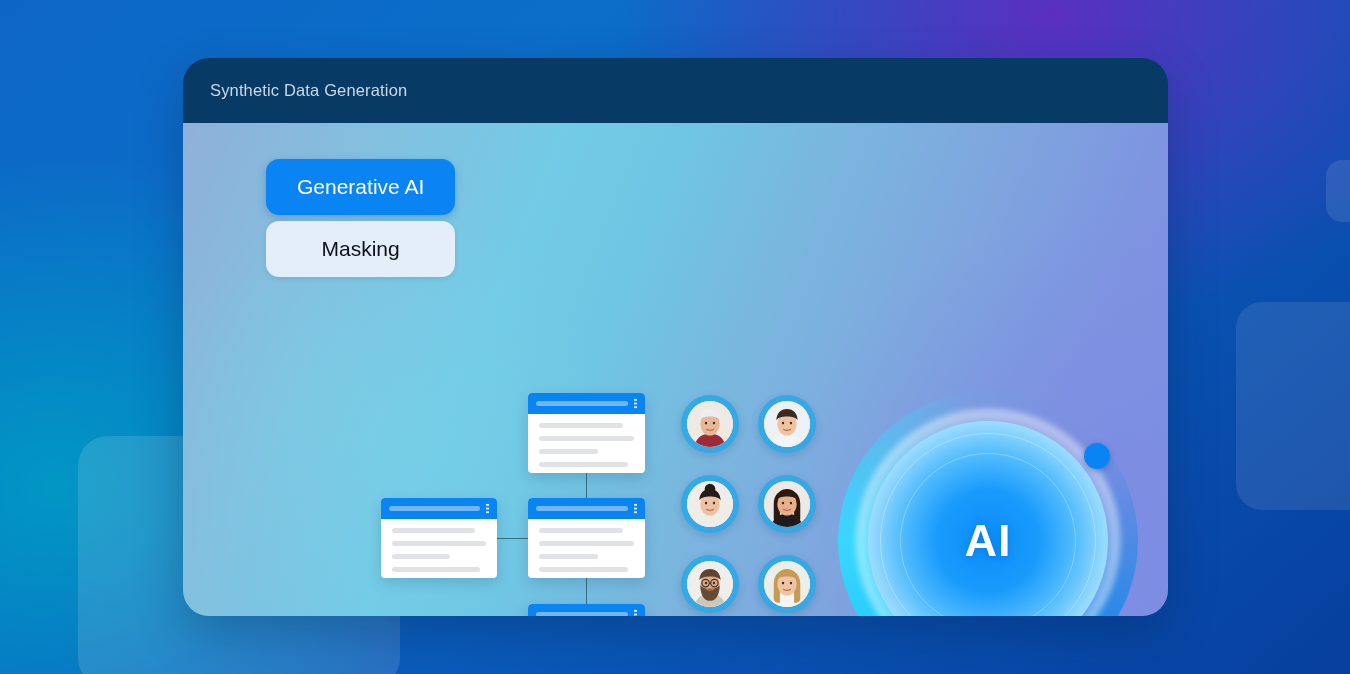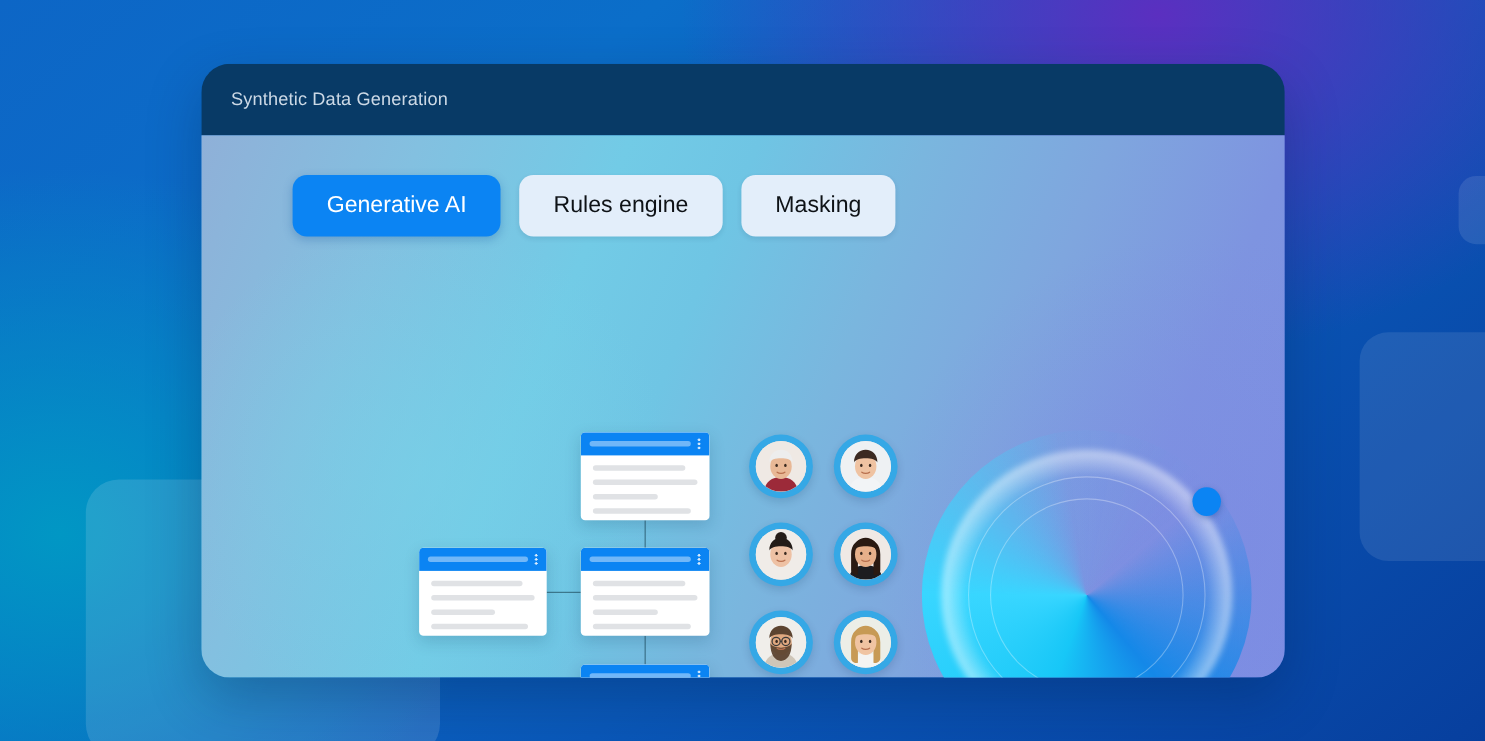--- a/index.html
+++ b/index.html
@@ -82,22 +82,23 @@
       radial-gradient(ellipse 420px 420px at 92% 78%, rgba(124,136,228,0.5) 0%, rgba(124,136,228,0) 70%);
     pointer-events: none;
   }
 
   
   .tabs {
     position: absolute;
     left: 83px;
     top: 36px;
     display: flex;
-    gap: 17px;
+    gap: 6px;
     z-index: 6;
+    flex-direction: column;
   }
   .tab {
     height: 56px;
     display: flex;
     align-items: center;
     justify-content: center;
     padding: 0 31px;
     border-radius: 13px;
     font-size: 21px;
     background: #e3eefa;
@@ -256,21 +257,20 @@
   <div class="window">
 
     <div class="titlebar">
       <span class="titlebar-text">Synthetic Data Generation</span>
     </div>
 
     <div class="canvas">
 
       <div class="tabs">
           <div class="tab active">Generative AI</div>
-          <div class="tab">Rules engine</div>
           <div class="tab">Masking</div>
         </div>
 
       <div class="schema">
           <div class="conn" style="left: 403px; top: 350px; width: 1px; height: 25px;"></div>
           <div class="conn" style="left: 403px; top: 455px; width: 1px; height: 26px;"></div>
           <div class="conn" style="left: 314px; top: 415px; width: 31px; height: 1px;"></div>
           <div class="card" style="left: 345px; top: 270px; width: 117px; height: 80px;">
             <div class="card-head">
               <div class="hbar"></div>
@@ -416,20 +416,23 @@
     <path d="M22 32c2 1.6 6 1.6 8 0" stroke="#b9714f" stroke-width="1.3" fill="none" stroke-linecap="round"></path>
 
   </svg>
             </div>
           </div>
         </div>
 
       <div class="orb-wrap">
         <div class="orb-orbit"></div>
         <div class="orb-glow"></div>
+        <div class="orb-core">
+          <span class="orb-label">AI</span>
+        </div>
         <div class="orb-ring-in1"></div>
         <div class="orb-ring-in2"></div>
         <div class="orb-dot"></div>
       </div>
 
     </div>
   </div>
 </div>
 
 </body></html>

